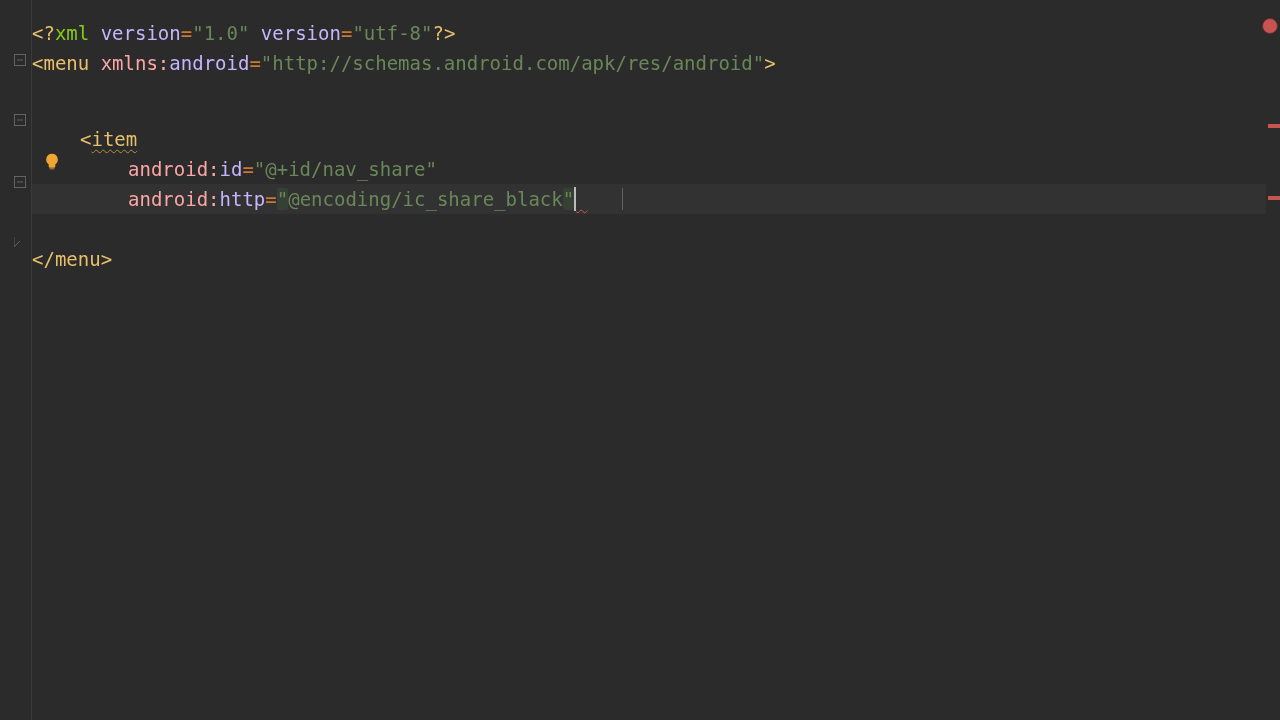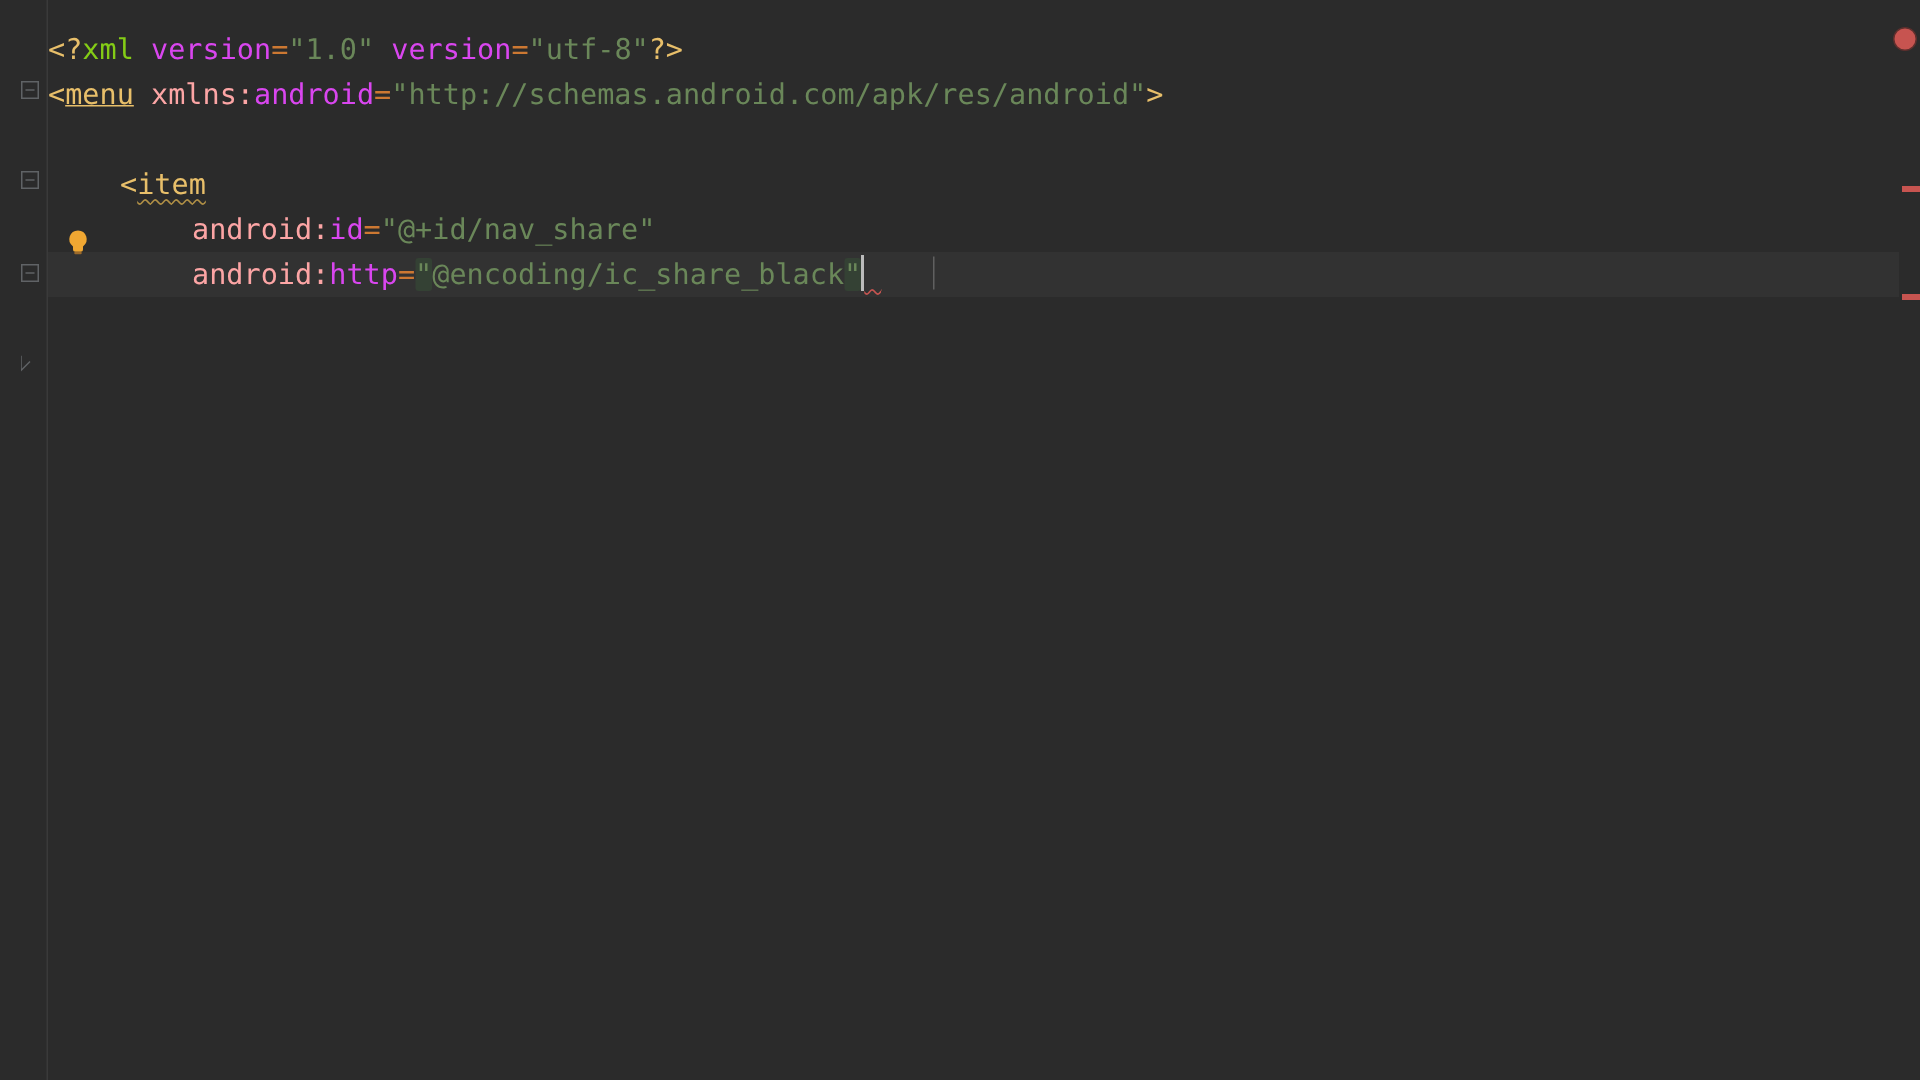--- a/index.html
+++ b/index.html
@@ -28,26 +28,26 @@
     flex: 1;
     position: relative;
     padding-top: 18px;
   }
   .line {
     height: 30px;
     line-height: 30px;
     white-space: pre;
     position: relative;
   }
-  .indent1 { padding-left: 48px; }
+  .indent1 { padding-left: 48px; margin-top: 16px; }
   .indent2 { padding-left: 96px; }
-  .tag { color: #e8bf6a; text-decoration: underline; }
+  .tag { color: #e8bf6a; }
   .tag-delim { color: #e8bf6a; }
   .attr-ns { color: #fca5a5; }
-  .attr-name { color: #d946ef; }
+  .attr-name { color: #c4b5fd; }
   .attr-eq { color: #cc7832; }
   .attr-val { color: #6a8759; }
   .xml-decl { color: #84cc16; }
   .wavy {
     text-decoration: underline wavy #b08f45;
     text-decoration-thickness: 1px;
     text-underline-offset: 3px;
   }
   .wavy-red {
     text-decoration: underline wavy #c75450;
@@ -176,20 +176,21 @@
     <div class="line"></div>
 
     <div class="line indent1"><span class="tag-delim">&lt;</span><span class="tag wavy">item</span></div>
 
     <div class="line indent2"><span class="attr-ns">android:</span><span class="attr-name">id</span><span class="attr-eq">=</span><span class="attr-val">"@+id/nav_share"</span></div>
 
     <div class="line indent2 current-line-bg"><span class="attr-ns">android:</span><span class="attr-name">http</span><span class="attr-eq">=</span><span class="attr-val highlight-attr">"</span><span class="attr-val">@encoding/ic_share_black</span><span class="attr-val highlight-attr">"</span><span class="caret"></span><span class="wavy-red"> </span><span class="ghost-caret"></span></div>
 
     <div class="line"></div>
 
+    <div class="line"><span class="tag-delim">&lt;/</span><span class="tag">menu</span><span class="tag-delim">&gt;</span></div>
 
     <div class="bulb-icon" style="position:absolute; left:10px; top:152px;">
       <svg viewBox="0 0 24 24" width="20" height="20">
         <path fill="currentColor" d="M12 2a7 7 0 0 0-4 12.7V17a2 2 0 0 0 2 2h4a2 2 0 0 0 2-2v-2.3A7 7 0 0 0 12 2z"></path>
         <rect fill="#9c6a2b" x="9" y="19" width="6" height="2" rx="1"></rect>
       </svg>
     </div>
 
     <div class="marker-strip">
       <div class="error-indicator"></div>

